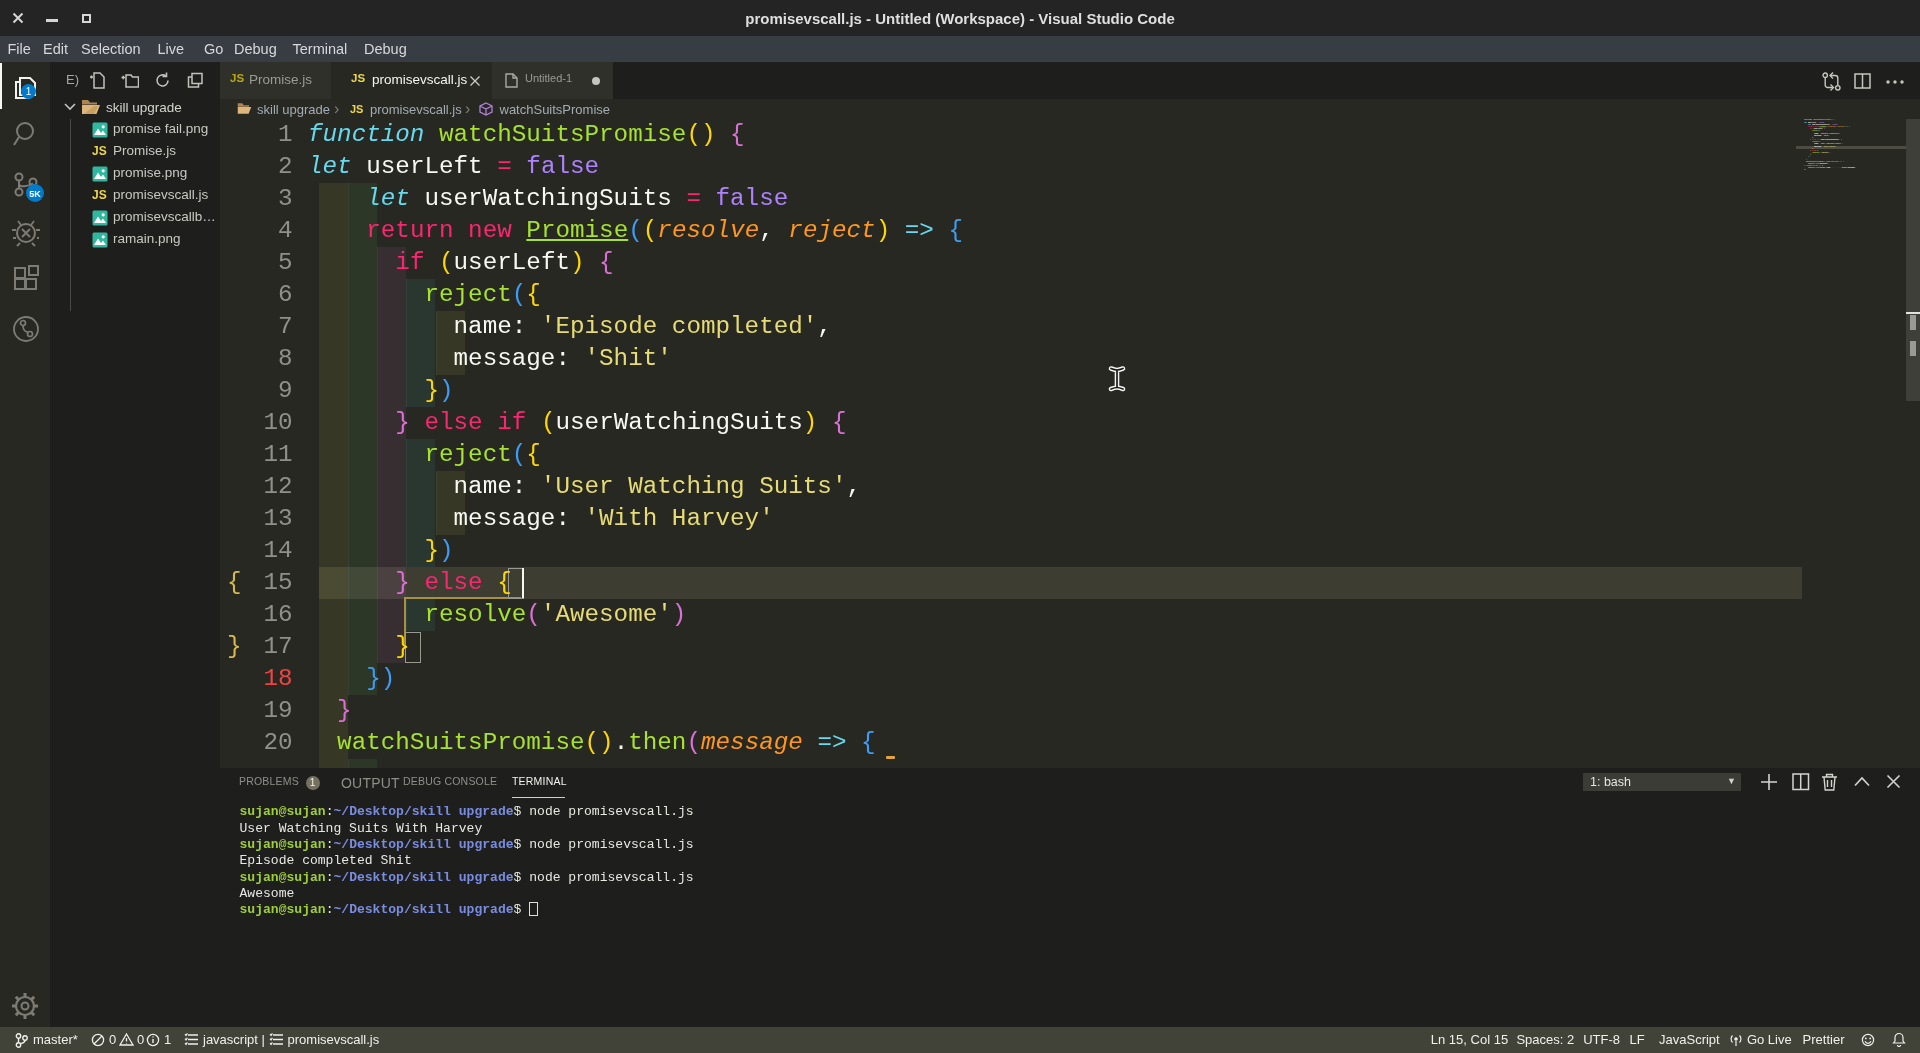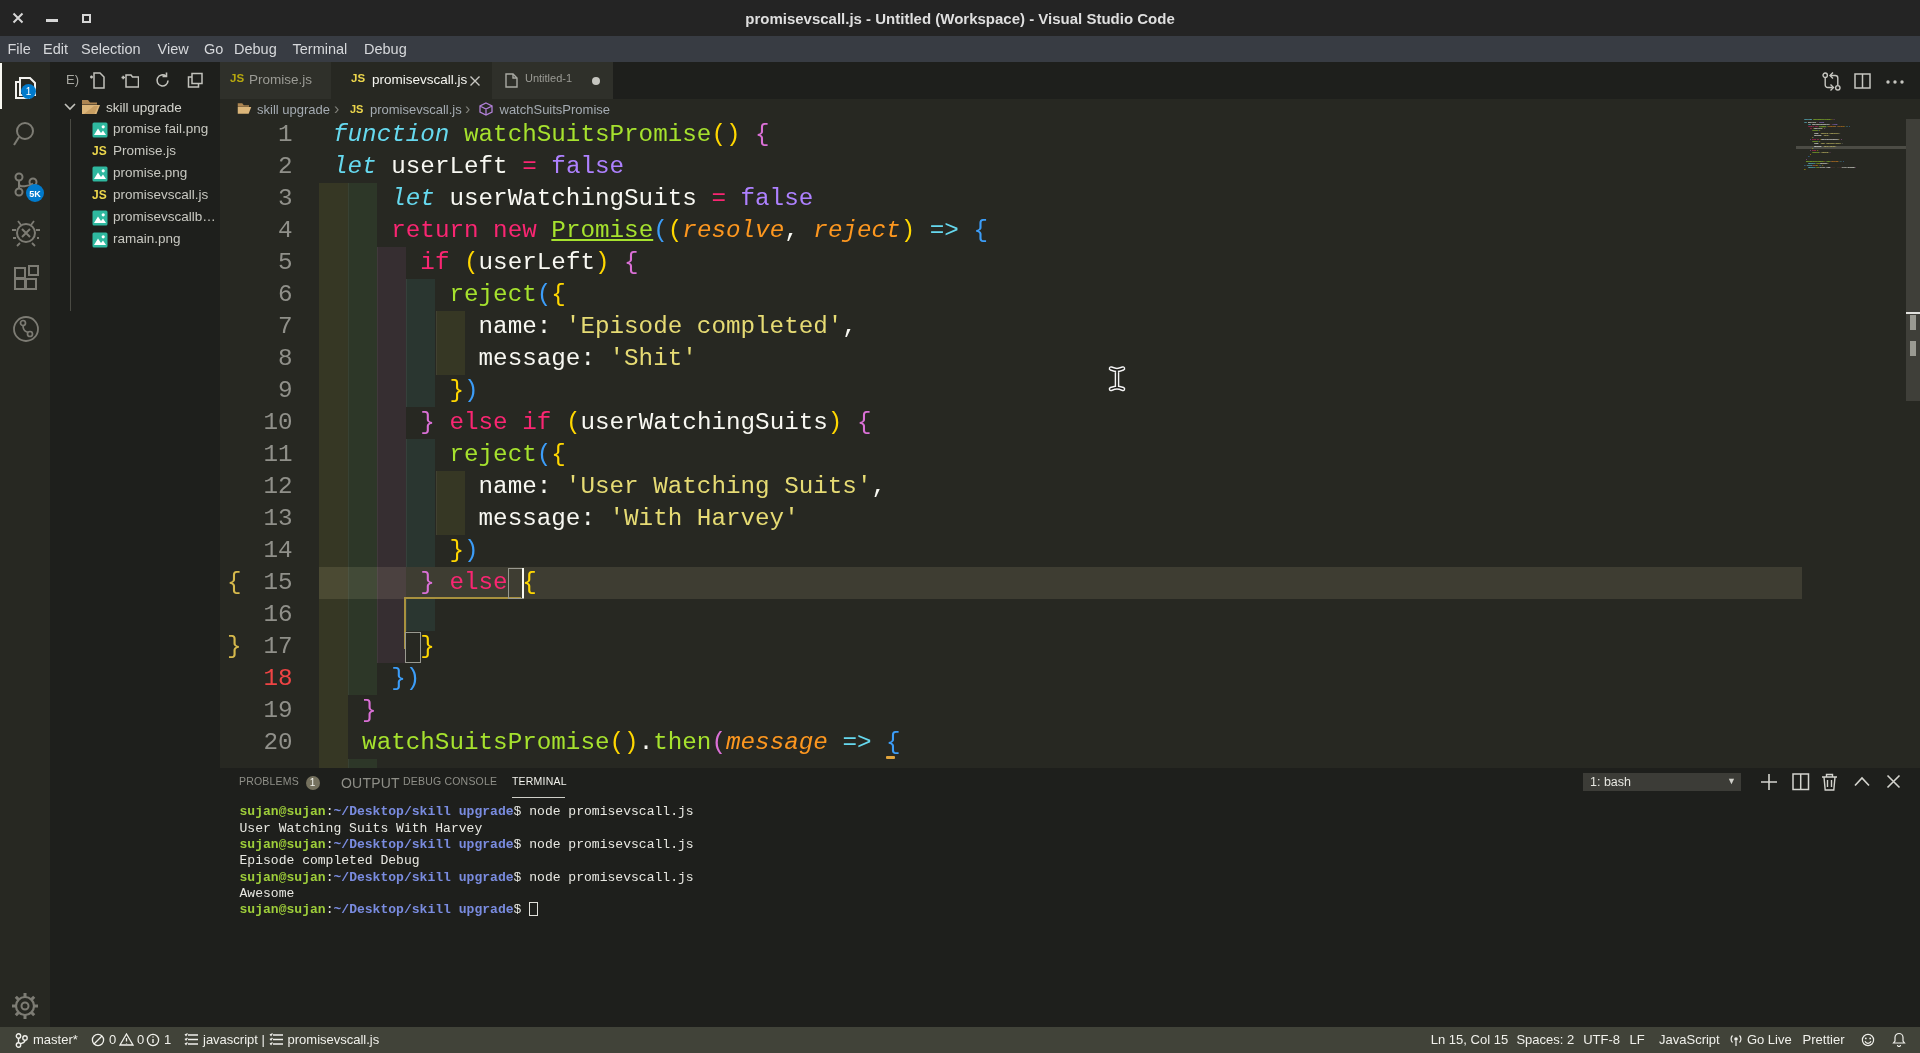--- a/index.html
+++ b/index.html
@@ -34,21 +34,21 @@
       <path d="M1.5 1.5 L10.5 10.5 M10.5 1.5 L1.5 10.5" stroke="#d6d6d6" stroke-width="2"></path>
     </svg>
 <div class="a" style="left:46px;top:19px;width:12px;height:2.5px;background:#d6d6d6"></div>
 <div class="a" style="left:82px;top:13.5px;width:9px;height:9px;border:2px solid #d6d6d6"></div>
 <div class="a" style="left:0;top:0;width:1920px;height:36px;line-height:37px;text-align:center;color:#dfdfdf;font-size:15px;font-weight:bold">promisevscall.js - Untitled (Workspace) - Visual Studio Code</div>
 </div>
 <div class="a" style="left:0;top:36px;width:1920px;height:26px;background:#383c43">
 <div class="a" style="left:7.5px;top:0;height:26px;line-height:26px;color:#d6d8db;font-size:14.5px">File</div>
 <div class="a" style="left:43px;top:0;height:15px;line-height:26px;color:#d6d8db;font-size:14.5px">Edit</div>
 <div class="a" style="left:81px;top:0;height:26px;line-height:26px;color:#d6d8db;font-size:14.5px">Selection</div>
-<div class="a" style="left:157.5px;top:0;height:26px;line-height:26px;color:#d6d8db;font-size:14.5px">View</div>
+<div class="a" style="left:157.5px;top:0;height:26px;line-height:26px;color:#d6d8db;font-size:14.5px">Live</div>
 <div class="a" style="left:204px;top:0;height:26px;line-height:26px;color:#d6d8db;font-size:14.5px">Go</div>
 <div class="a" style="left:234px;top:0;height:26px;line-height:26px;color:#d6d8db;font-size:14.5px">Debug</div>
 <div class="a" style="left:292.5px;top:0;height:26px;line-height:26px;color:#d6d8db;font-size:14.5px">Terminal</div>
 <div class="a" style="left:364px;top:0;height:26px;line-height:26px;color:#d6d8db;font-size:14.5px">Debug</div>
 </div>
 <div class="a" style="left:0;top:62px;width:50px;height:965px;background:#272822">
 <div class="a" style="left:0;top:1px;width:2px;height:46px;background:#f8f8f2"></div>
 <svg class="a" style="left:11px;top:11px" width="30" height="30" viewBox="0 0 30 30">
 <path d="M9 5 h10 l5 5 v12 h-15 z" fill="none" stroke="#f2f2ef" stroke-width="2"></path>
 <path d="M9 9 h-4 v16 h13 v-3" fill="none" stroke="#f2f2ef" stroke-width="2"></path>
@@ -328,36 +328,37 @@
 <div class="ln" style="left:2.5px;top:448px;color:#90908a">15</div>
 <div class="ln" style="left:2.5px;top:480px;color:#90908a">16</div>
 <div class="ln" style="left:2.5px;top:512px;color:#90908a">17</div>
 <div class="ln" style="left:2.5px;top:544px;color:#ef4444">18</div>
 <div class="ln" style="left:2.5px;top:576px;color:#90908a">19</div>
 <div class="ln" style="left:2.5px;top:608px;color:#90908a">20</div>
 <div class="a mono" style="left:7px;top:448px;height:32px;line-height:32px;font-size:24.26px;color:#d6b94c">{</div>
 <div class="a mono" style="left:7px;top:512px;height:32px;line-height:32px;font-size:24.26px;color:#d6b94c">}</div>
 <div class="a" style="left:287.8px;top:448.5px;width:16px;height:31px;border:1px solid #999990"></div>
 <div class="a" style="left:184.8px;top:512.5px;width:16px;height:31px;border:1px solid #999990"></div>
-<div class="a" style="left:113px;top:0;width:1480px;height:649px">
+<div class="a" style="left:88px;top:0;width:1480px;height:649px">
 <div class="cl" style="top:0px"><span class="t">function</span><span class="w"> </span><span class="g">watchSuitsPromise</span><span class="b1">(</span><span class="b1">)</span><span class="w"> </span><span class="b2">{</span></div>
 <div class="cl" style="top:32px"><span class="t">let</span><span class="w"> userLeft </span><span class="k">=</span><span class="w"> </span><span class="pu">false</span></div>
 <div class="cl" style="top:64px"><span class="w">    </span><span class="t">let</span><span class="w"> userWatchingSuits </span><span class="k">=</span><span class="w"> </span><span class="pu">false</span></div>
 <div class="cl" style="top:96px"><span class="w">    </span><span class="k">return</span><span class="w"> </span><span class="k">new</span><span class="w"> </span><span class="gu">Promise</span><span class="b3">(</span><span class="b1">(</span><span class="o">resolve</span><span class="w">, </span><span class="o">reject</span><span class="b1">)</span><span class="w"> </span><span class="ar">=&gt;</span><span class="w"> </span><span class="b3">{</span></div>
 <div class="cl" style="top:128px"><span class="w">      </span><span class="k">if</span><span class="w"> </span><span class="b1">(</span><span class="w">userLeft</span><span class="b1">)</span><span class="w"> </span><span class="b2">{</span></div>
 <div class="cl" style="top:160px"><span class="w">        </span><span class="g">reject</span><span class="b3">(</span><span class="b1">{</span></div>
 <div class="cl" style="top:224px"><span class="w">          </span><span class="w">message: </span><span class="s">'Shit'</span></div>
 <div class="cl" style="top:192px"><span class="w">          </span><span class="w">name: </span><span class="s">'Episode completed'</span><span class="w">,</span></div>
 <div class="cl" style="top:256px"><span class="w">        </span><span class="b1">}</span><span class="b3">)</span></div>
 <div class="cl" style="top:288px"><span class="w">      </span><span class="b2">}</span><span class="w"> </span><span class="k">else</span><span class="w"> </span><span class="k">if</span><span class="w"> </span><span class="b1">(</span><span class="w">userWatchingSuits</span><span class="b1">)</span><span class="w"> </span><span class="b2">{</span></div>
 <div class="cl" style="top:320px"><span class="w">        </span><span class="g">reject</span><span class="b3">(</span><span class="b1">{</span></div>
 <div class="cl" style="top:352px"><span class="w">          </span><span class="w">name: </span><span class="s">'User Watching Suits'</span><span class="w">,</span></div>
 <div class="cl" style="top:384px"><span class="w">          </span><span class="w">message: </span><span class="s">'With Harvey'</span></div>
 <div class="cl" style="top:416px"><span class="w">        </span><span class="b1">}</span><span class="b3">)</span></div>
 <div class="cl" style="top:448px"><span class="w">      </span><span class="b2">}</span><span class="w"> </span><span class="k">else</span><span class="w"> </span><span class="b1">{</span></div>
+<div class="cl" style="top:480px"><span class="w">        </span><span class="g">resolve</span><span class="b2">(</span><span class="s">'Awesome'</span><span class="b2">)</span></div>
 <div class="cl" style="top:512px"><span class="w">      </span><span class="b1">}</span></div>
 <div class="cl" style="top:544px"><span class="w">    </span><span class="b3">}</span><span class="b3">)</span></div>
 <div class="cl" style="top:576px"><span class="w">  </span><span class="b2">}</span></div>
 <div class="cl" style="top:608px"><span class="w">  </span><span class="g">watchSuitsPromise</span><span class="b1">(</span><span class="b1">)</span><span class="w">.</span><span class="g">then</span><span class="b2">(</span><span class="o">message</span><span class="w"> </span><span class="ar">=&gt;</span><span class="w"> </span><span class="b3">{</span></div>
 </div>
 <div class="a" style="left:301.8px;top:449.0px;width:2.5px;height:30px;background:#f8f8f0"></div>
 <div class="a" style="left:1576px;top:27.4px;width:110px;height:2.6px;background:#4c4c45"></div>
 <div class="a" style="left:1583.5px;top:-0.3px;transform:scale(0.0699,0.0678);transform-origin:0 0;font-weight:bold">
 <div class="cl" style="top:0px"><span class="t">function</span><span class="w"> </span><span class="g">watchSuitsPromise</span><span class="b1">(</span><span class="b1">)</span><span class="w"> </span><span class="b2">{</span></div>
 <div class="cl" style="top:32px"><span class="t">let</span><span class="w"> userLeft </span><span class="k">=</span><span class="w"> </span><span class="pu">false</span></div>
@@ -417,21 +418,21 @@
     </svg>
 <svg class="a" style="left:1634px;top:8px" width="16" height="11">
       <path d="M1 9.5 L8 2 L15 9.5" fill="none" stroke="#d4d4ce" stroke-width="1.7"></path>
     </svg>
 <svg class="a" style="left:1666px;top:6px" width="15" height="15">
       <path d="M1.5 1.5 L13.5 13.5 M13.5 1.5 L1.5 13.5" stroke="#d4d4ce" stroke-width="1.6"></path>
     </svg>
 <div class="trow" style="top:36.20px"><span class="tg">sujan@sujan</span><span>:</span><span class="tb">~/Desktop/skill upgrade</span><span>$</span><span> node promisevscall.js</span></div>
 <div class="trow" style="top:52.53px"><span>User Watching Suits With Harvey</span></div>
 <div class="trow" style="top:68.86px"><span class="tg">sujan@sujan</span><span>:</span><span class="tb">~/Desktop/skill upgrade</span><span>$</span><span> node promisevscall.js</span></div>
-<div class="trow" style="top:85.19px"><span>Episode completed Debug</span></div>
+<div class="trow" style="top:85.19px"><span>Episode completed Shit</span></div>
 <div class="trow" style="top:101.52px"><span class="tg">sujan@sujan</span><span>:</span><span class="tb">~/Desktop/skill upgrade</span><span>$</span><span> node promisevscall.js</span></div>
 <div class="trow" style="top:117.85px"><span>Awesome</span></div>
 <div class="trow" style="top:134.18px"><span class="tg">sujan@sujan</span><span>:</span><span class="tb">~/Desktop/skill upgrade</span><span>$</span><span> </span><span style="display:inline-block;width:9px;height:13.5px;border:1.5px solid #e0e0da;vertical-align:-2.5px"></span></div>
 </div>
 <div class="a" style="left:0;top:1027px;width:1920px;height:26px;background:#414339;color:#f0f0eb;font-size:13px">
 <svg class="a" style="left:15px;top:6px" width="13" height="15" viewBox="0 0 13 15">
 <circle cx="3.5" cy="3" r="2.2" fill="none" stroke="#f0f0eb" stroke-width="1.4"></circle>
 <circle cx="3.5" cy="12" r="2.2" fill="none" stroke="#f0f0eb" stroke-width="1.4"></circle>
 <circle cx="10" cy="5" r="2.2" fill="none" stroke="#f0f0eb" stroke-width="1.4"></circle>
 <path d="M3.5 5.2 v4.6 M10 7.2 c0 3 -4 3 -4.5 3.5" fill="none" stroke="#f0f0eb" stroke-width="1.4"></path>

